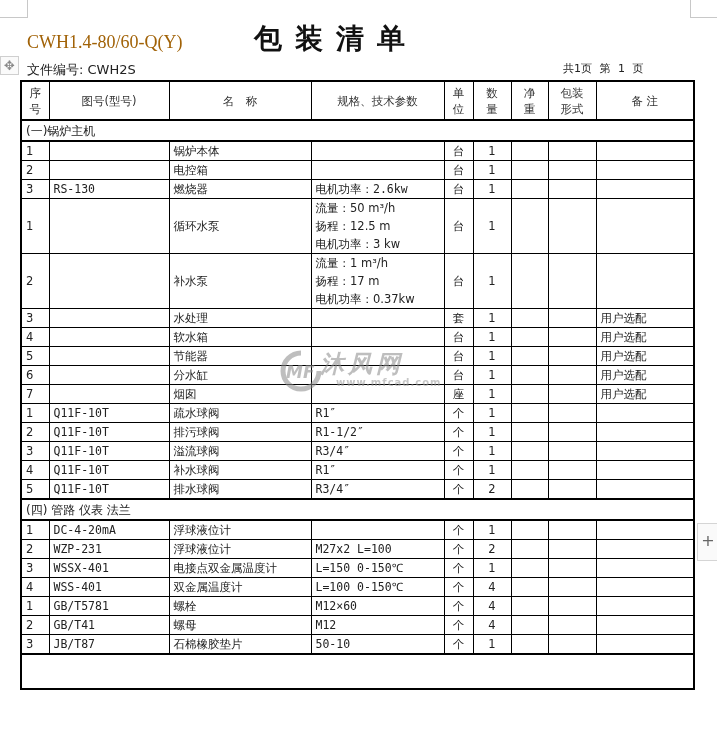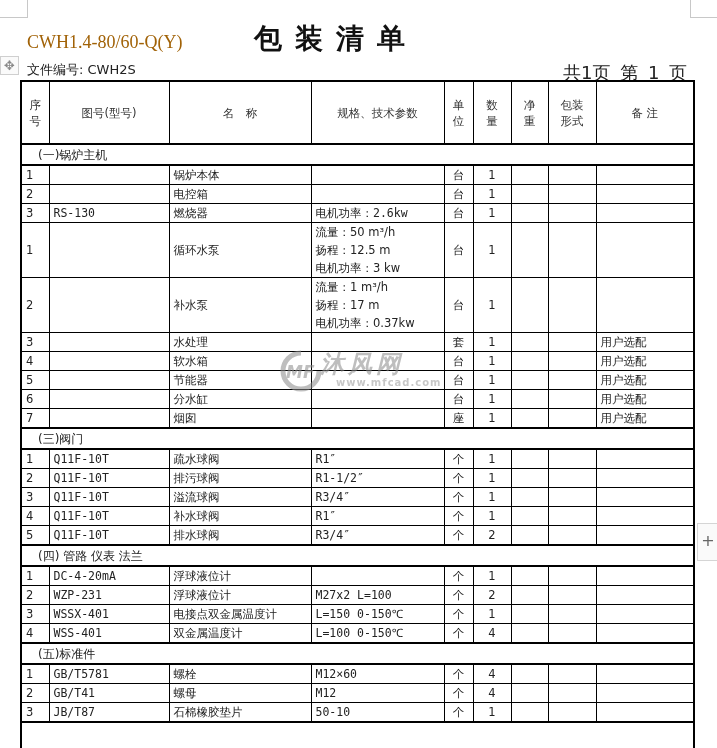--- a/index.html
+++ b/index.html
@@ -27,21 +27,21 @@
     }
     .move-handle {
       position: absolute; left: 0; top: 56px; width: 17px; height: 17px;
       border: 1px solid #cfcfcf; background: #fafafa; color: #888;
       font-size: 13px; line-height: 17px; text-align: center;
     }
     .file-no {
       position: absolute; left: 27px; top: 61px; font-size: 13px; color: #222;
     }
     .page-info {
-      position: absolute; left: 563px; top: 61px; font-size: 18px; color: #222;
+      position: absolute; left: 563px; top: 61px; font-size: 11px; color: #222;
       word-spacing: 4px;
     }
     .add-row-btn {
       position: absolute; left: 697px; top: 523px; width: 20px; height: 36px;
       border: 1px solid #d5d5d5; border-right: none; background: #fafafa;
       color: #666; font-size: 16px; text-align: center; line-height: 34px;
     }
     table.packing {
       position: absolute; left: 20px; top: 80px; width: 673px;
       border-collapse: collapse; table-layout: fixed;
@@ -51,21 +51,21 @@
       border: 1px solid #000; padding: 0 4px; font-size: 11.5px;
       font-weight: normal; color: #222; overflow: hidden; white-space: nowrap;
       height: 18px; line-height: 18px;
     }
     table.packing th {
       height: 37px; line-height: 16px; text-align: center; color: #333;
       border-bottom: 2px solid #000; white-space: normal;
     }
     tr.section td {
       height: 19px; border-top: 2px solid #000; border-bottom: 2px solid #000;
-      font-size: 12px; padding-left: 16px;
+      font-size: 12px; padding-left: 4px;
     }
     td.c, th.c { text-align: center; }
     td.mono { font-family: "DejaVu Sans Mono", monospace; font-size: 10.5px; }
     td.multi { white-space: normal; line-height: 18px; height: 54px; }
     td.tall { height: 54px; }
     tr.tail td { height: 33px; border-top: 2px solid #000; border-bottom: none; }
     .watermark {
       position: absolute; left: 280px; top: 348px; width: 170px; height: 48px;
       pointer-events: none; opacity: 0.55;
     }
@@ -105,21 +105,21 @@
   </colgroup>
   <thead>
     <tr>
       <th class="c" style="padding:0;">序<br>号</th>
       <th class="c">图号(型号)</th>
       <th class="c">名　称</th>
       <th class="c">规格、技术参数</th>
       <th class="c" style="padding:0;">单<br>位</th>
       <th class="c" style="padding:0;">数<br>量</th>
       <th class="c" style="padding:0;">净<br>重</th>
-      <th class="c" style="padding:12px;">包装<br>形式</th>
+      <th class="c" style="padding:0;">包装<br>形式</th>
       <th class="c">备 注</th>
     </tr>
   </thead>
   <tbody id="tbody">
       <tr class="section">
         <td colspan="9">(一)锅炉主机</td>
       </tr>
       <tr>
         <td>1</td>
         <td class="mono"></td>
@@ -231,23 +231,20 @@
         <td>7</td>
         <td class="mono"></td>
         <td>烟囱</td>
         <td class="mono"></td>
         <td class="c">座</td>
         <td class="c">1</td>
         <td></td>
         <td></td>
         <td>用户选配</td>
       </tr>
-      <tr class="section">
-        <td colspan="9">(三)阀门</td>
-      </tr>
       <tr>
         <td>1</td>
         <td class="mono">Q11F-10T</td>
         <td>疏水球阀</td>
         <td class="mono">R1″</td>
         <td class="c">个</td>
         <td class="c">1</td>
         <td></td>
         <td></td>
         <td></td>
@@ -335,23 +332,20 @@
       <tr>
         <td>4</td>
         <td class="mono">WSS-401</td>
         <td>双金属温度计</td>
         <td class="mono">L=100 0-150℃</td>
         <td class="c">个</td>
         <td class="c">4</td>
         <td></td>
         <td></td>
         <td></td>
-      </tr>
-      <tr class="section">
-        <td colspan="9">(五)标准件</td>
       </tr>
       <tr>
         <td>1</td>
         <td class="mono">GB/T5781</td>
         <td>螺栓</td>
         <td class="mono">M12×60</td>
         <td class="c">个</td>
         <td class="c">4</td>
         <td></td>
         <td></td>

